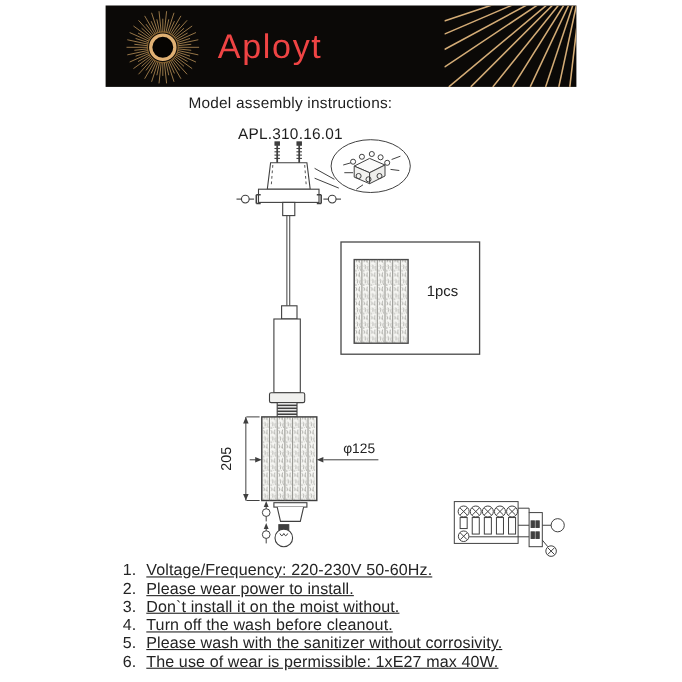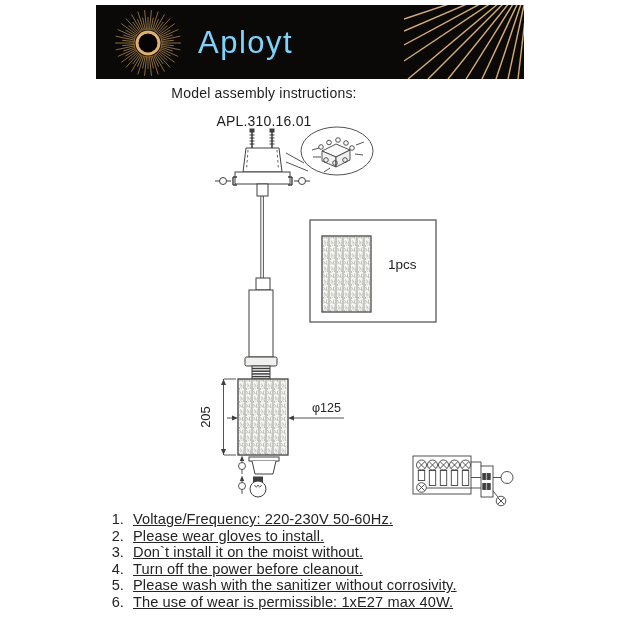--- a/index.html
+++ b/index.html
@@ -8,21 +8,21 @@
     background:#ffffff;color:#232323;
     font-family:"Liberation Sans",sans-serif;
   }
   .banner{
     position:absolute;left:96px;top:5px;width:428px;height:74px;
     background:#0b0907;overflow:hidden;
   }
   .logo-star{position:absolute;left:16px;top:2px;}
   .logo-text{
     position:absolute;left:102px;top:20px;
-    font-size:31px;font-weight:400;letter-spacing:1.5px;color:#7dd3fc;
+    font-size:31px;font-weight:400;letter-spacing:1.5px;color:#ef4444;
   }
   .fan{position:absolute;right:0;top:0;}
   .page-title,.model-code{
     position:absolute;left:0;width:528px;text-align:center;
     font-size:14px;color:#1e1e1e;letter-spacing:.2px;
   }
   .page-title{top:85px;}
   .model-code{top:101px;margin-top:12px;}
   .drawing{position:absolute;left:0;top:0;}
   .instructions{
@@ -306,29 +306,29 @@
   </g>
 </svg>
 
 <div class="instructions">
   <div class="inst-row">
     <span class="inst-num">1.</span>
     <span class="inst-text">Voltage/Frequency: 220-230V 50-60Hz.</span>
   </div>
   <div class="inst-row">
     <span class="inst-num">2.</span>
-    <span class="inst-text">Please wear gloves to install.</span>
+    <span class="inst-text">Please wear power to install.</span>
   </div>
   <div class="inst-row">
     <span class="inst-num">3.</span>
     <span class="inst-text">Don`t install it on the moist without.</span>
   </div>
   <div class="inst-row">
     <span class="inst-num">4.</span>
-    <span class="inst-text">Turn off the power before cleanout.</span>
+    <span class="inst-text">Turn off the wash before cleanout.</span>
   </div>
   <div class="inst-row">
     <span class="inst-num">5.</span>
     <span class="inst-text">Please wash with the sanitizer without corrosivity.</span>
   </div>
   <div class="inst-row">
     <span class="inst-num">6.</span>
     <span class="inst-text">The use of wear is permissible: 1xE27 max 40W.</span>
   </div>
 </div>

